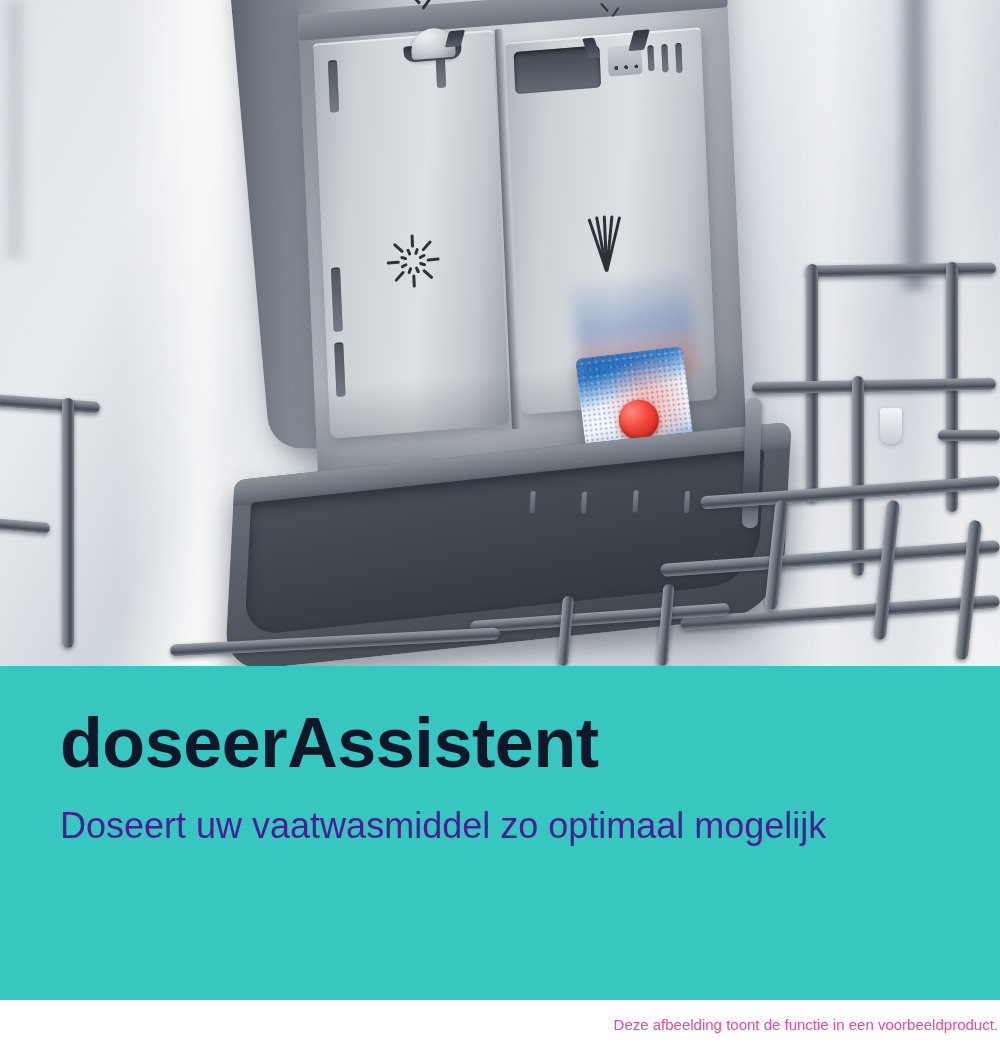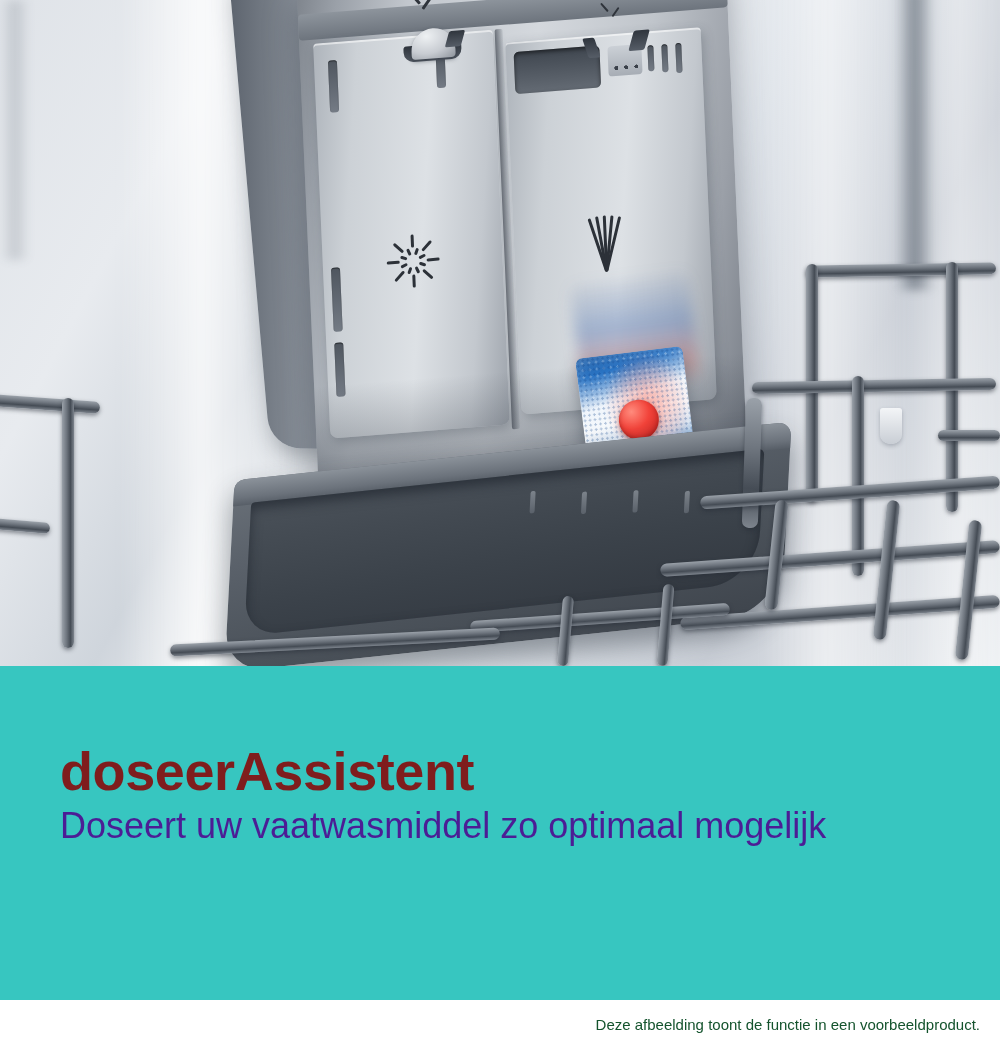--- a/index.html
+++ b/index.html
@@ -248,50 +248,49 @@
   
   .band {
     position:absolute;
     left:0; top:666px;
     width:1000px; height:334px;
     background: #37c6c0;
   }
   .band-title {
     position:absolute;
     left:60px; top:40px;
-    font-size:54px;
+    font-size:70px;
     font-weight:700;
     line-height:1.08;
-    color:#7f1d1d;
+    color:#0f172a;
     letter-spacing:-0.4px;
     white-space:nowrap;
-    margin-top:36px;
   }
   .band-sub {
     position:absolute;
     left:60px; top:136px;
     width:800px;
     font-size:36px;
     font-weight:400;
     line-height:1.34;
     color:#4c1d95;
   }
 
   
   .footer {
     position:absolute;
     left:0; top:1000px;
     width:1000px; height:50px;
     background:#ffffff;
   }
   .footer-caption {
     position:absolute;
-    right:20px; top:16px;
+    right:2px; top:16px;
     font-size:15px;
-    color:#14532d;
+    color:#ec4899;
     white-space:nowrap;
   }
 </style>
 </head>
 <body>
 
 <div class="page">
 
   <div class="photo">
 

